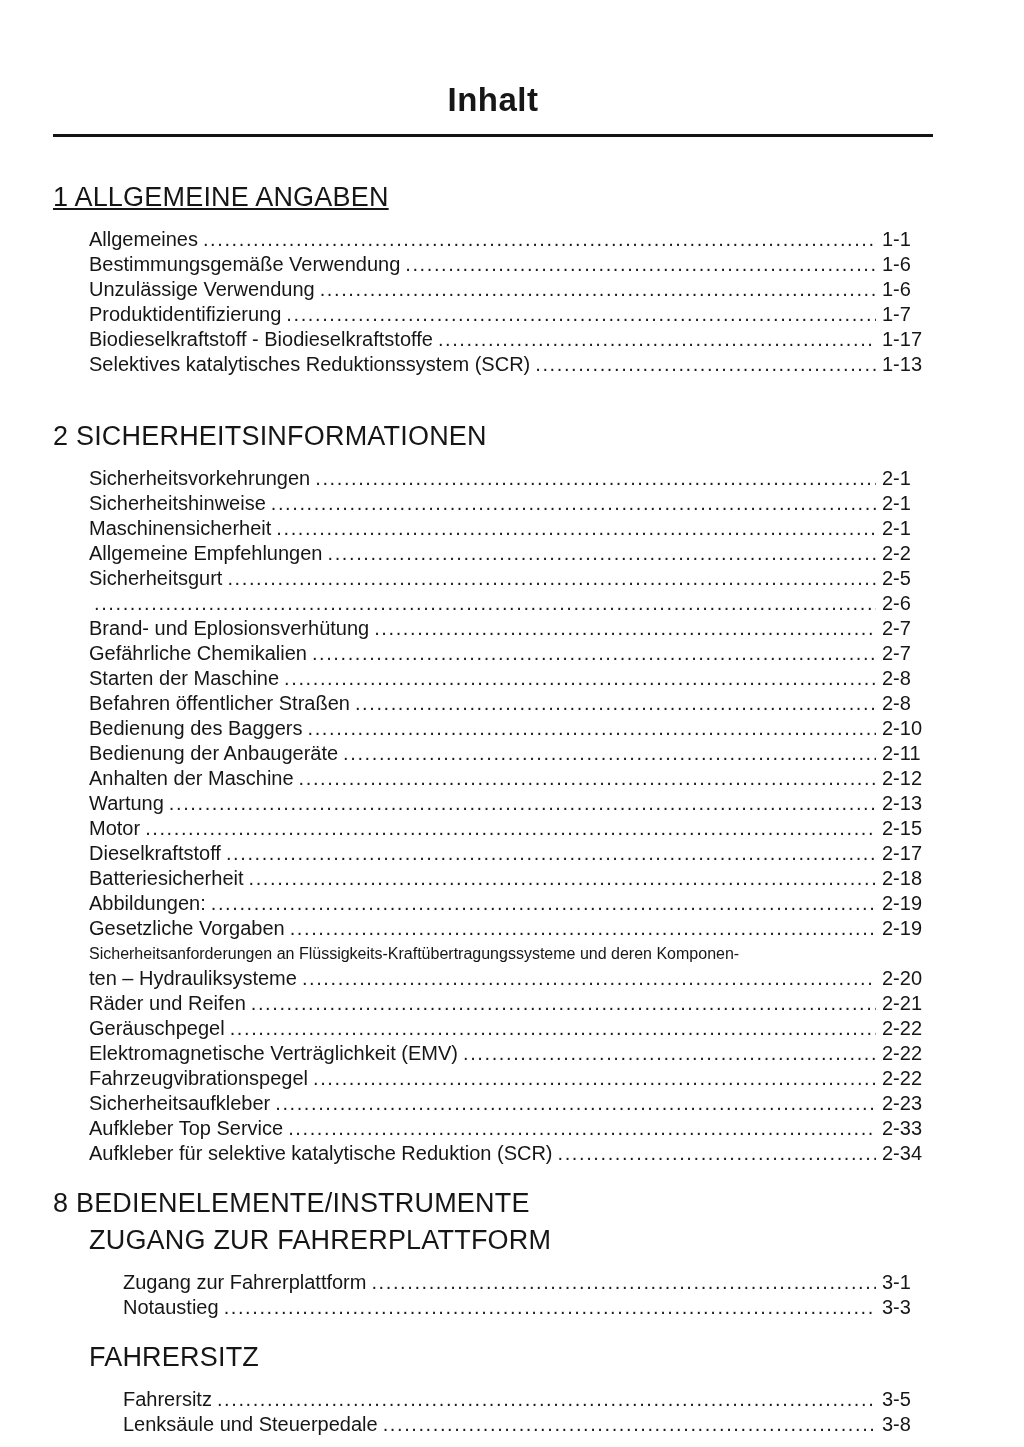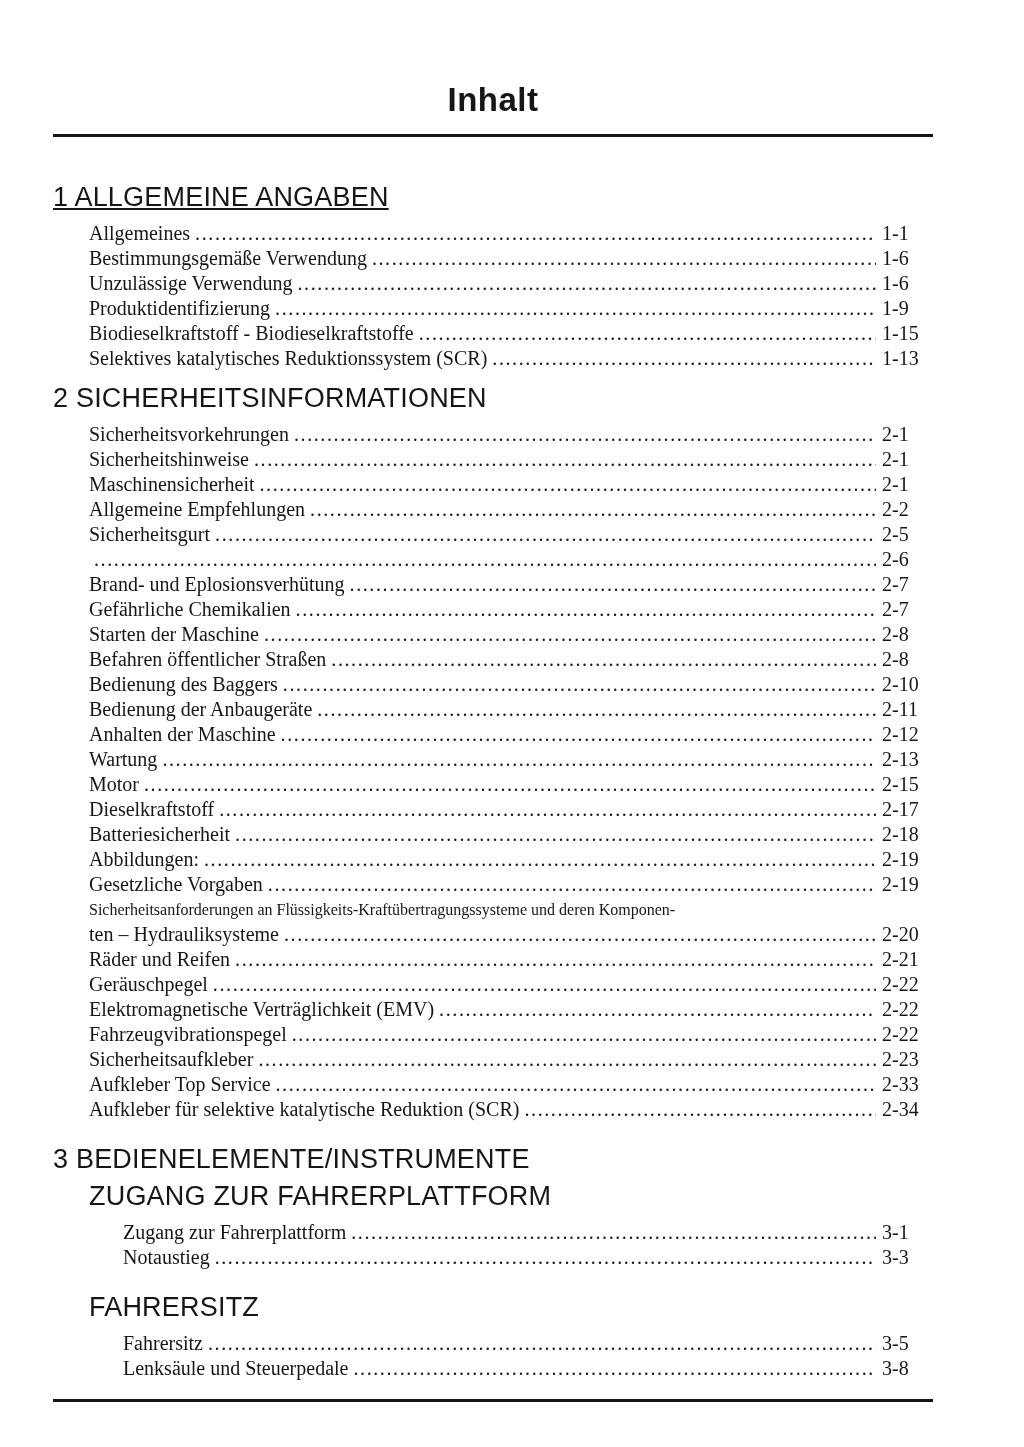--- a/index.html
+++ b/index.html
@@ -33,33 +33,33 @@
   .bottom-rule { margin-top: 18px; }
 
   .section-heading {
     font-size: 27px;
     font-weight: normal;
     line-height: 31px;
     letter-spacing: 0.2px;
     margin: 0;
   }
   .s1 { margin-top: 45px; text-decoration: underline; }
-  .s2 { margin-top: 12px; }
+  .s2 { margin-top: 44px; }
   .s3 { margin-top: 22px; }
 
   .subsection-heading {
     font-size: 27px;
     font-weight: normal;
     line-height: 31px;
     letter-spacing: 0.2px;
     margin: 6px 0 0 36px;
   }
   .subsection-heading.gap { margin-top: 22px; }
 
-  .entries { margin-top: 8px; font-family: Liberation Serif, serif; }
+  .entries { margin-top: 14px; }
 
   .toc-row {
     display: flex;
     align-items: baseline;
     font-size: 20px;
     line-height: 25px;
     padding-left: 36px;
     padding-right: 5px;
   }
   .entries.sub .toc-row { padding-left: 70px; }
@@ -114,26 +114,26 @@
           <span class="page-num">1-6</span>
         </div>
         <div class="toc-row">
           <span class="row-label">Unzulässige Verwendung</span>
           <span class="leader"></span>
           <span class="page-num">1-6</span>
         </div>
         <div class="toc-row">
           <span class="row-label">Produktidentifizierung</span>
           <span class="leader"></span>
-          <span class="page-num">1-9</span>
+          <span class="page-num">1-7</span>
         </div>
         <div class="toc-row">
           <span class="row-label">Biodieselkraftstoff - Biodieselkraftstoffe</span>
           <span class="leader"></span>
-          <span class="page-num">1-15</span>
+          <span class="page-num">1-17</span>
         </div>
         <div class="toc-row">
           <span class="row-label">Selektives katalytisches Reduktionssystem (SCR)</span>
           <span class="leader"></span>
           <span class="page-num">1-13</span>
         </div>
       </div>
       <div class="section-heading s2">2 SICHERHEITSINFORMATIONEN</div>
       <div class="entries">
         <div class="toc-row">
@@ -265,21 +265,21 @@
           <span class="row-label">Aufkleber Top Service</span>
           <span class="leader"></span>
           <span class="page-num">2-33</span>
         </div>
         <div class="toc-row">
           <span class="row-label">Aufkleber für selektive katalytische Reduktion (SCR)</span>
           <span class="leader"></span>
           <span class="page-num">2-34</span>
         </div>
       </div>
-      <div class="section-heading s3">3 BEDIENELEMENTE/INSTRUMENTE</div>
+      <div class="section-heading s3">8 BEDIENELEMENTE/INSTRUMENTE</div>
       <div class="subsection-heading">ZUGANG ZUR FAHRERPLATTFORM</div>
       <div class="entries sub">
         <div class="toc-row">
           <span class="row-label">Zugang zur Fahrerplattform</span>
           <span class="leader"></span>
           <span class="page-num">3-1</span>
         </div>
         <div class="toc-row">
           <span class="row-label">Notaustieg</span>
           <span class="leader"></span>

